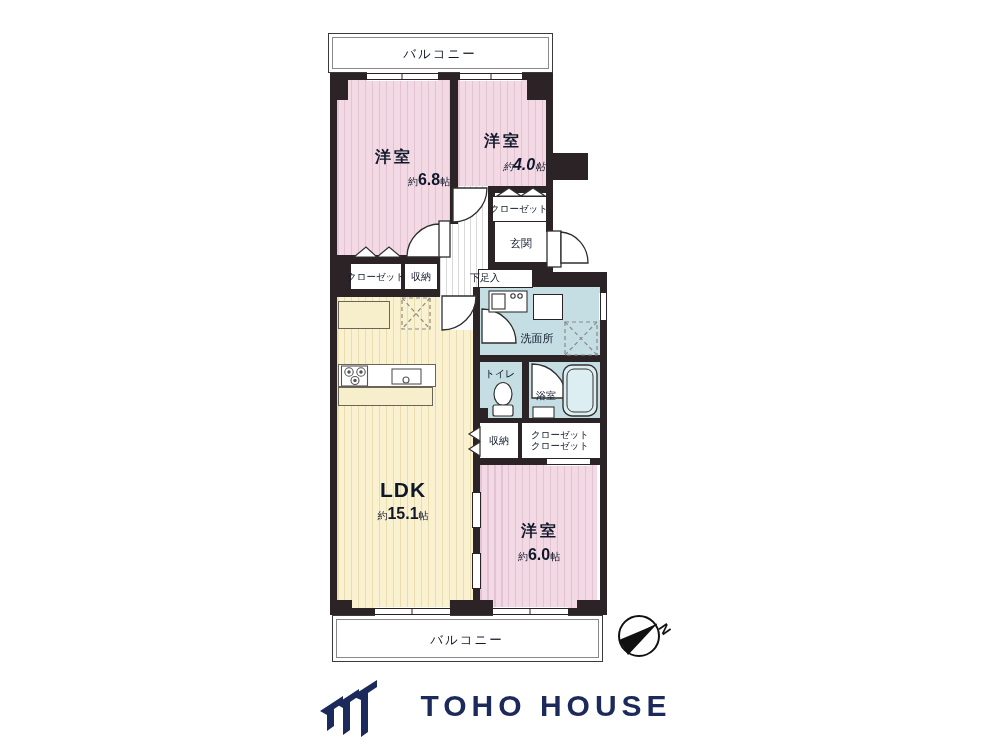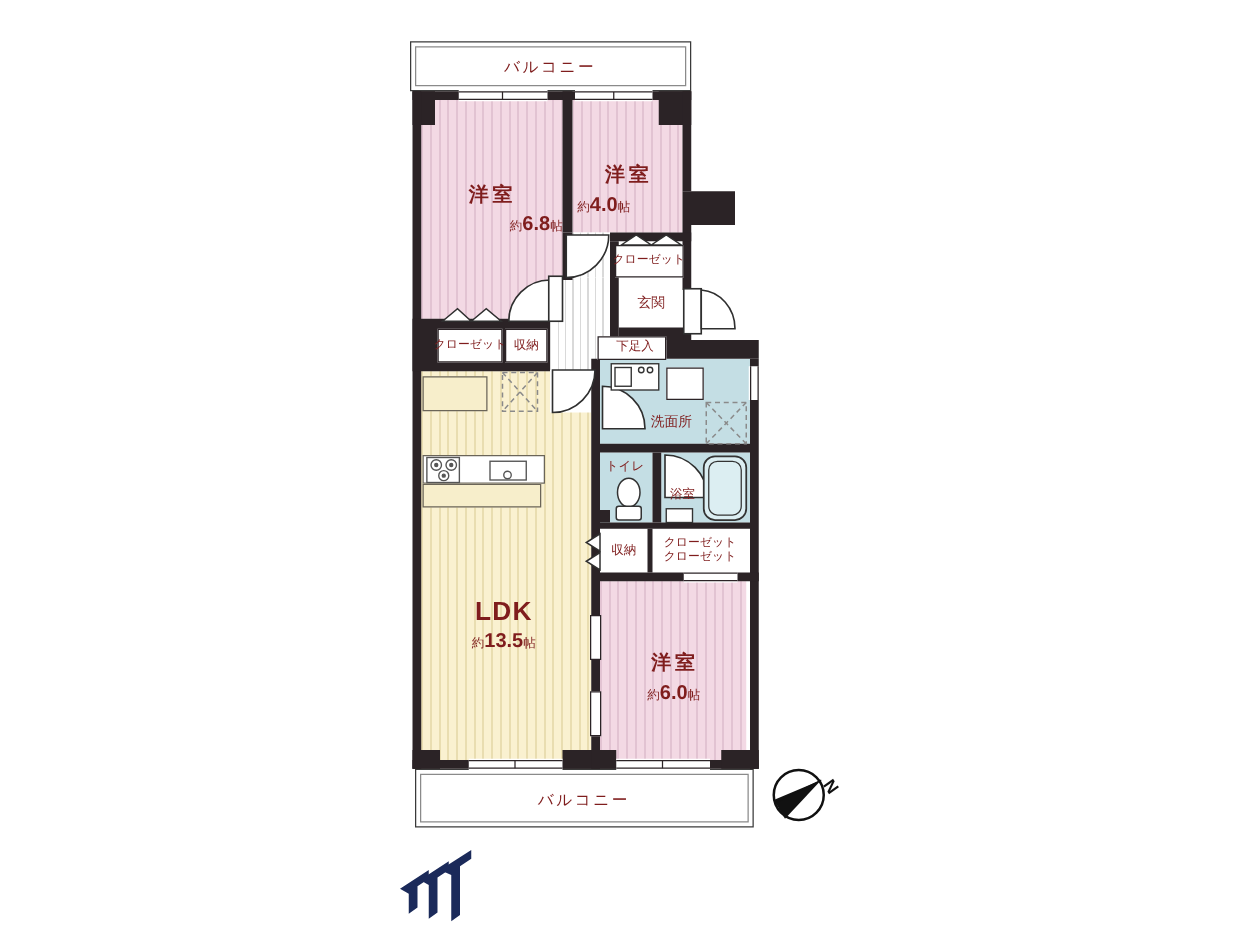--- a/index.html
+++ b/index.html
@@ -12,21 +12,21 @@
         background-image:repeating-linear-gradient(90deg,#e9ddb0 0 1.5px,rgba(0,0,0,0) 1.5px 7px);}
   .blue{position:absolute;background:#c4dee4;}
   .hall{position:absolute;background-color:#ffffff;
         background-image:repeating-linear-gradient(90deg,#d9d9d9 0 1px,rgba(0,0,0,0) 1px 6px);}
   .white{position:absolute;background:#fff;}
   .wbox{position:absolute;background:#fff;border:1.5px solid #2b2326;box-sizing:border-box;}
   .cream{position:absolute;background:#f7eecb;border:1px solid #6b6558;box-sizing:border-box;}
   .balcony{position:absolute;background:#fff;border:1.2px solid #3a3a3a;box-sizing:border-box;}
   .balcony .inner{position:absolute;left:3px;top:3px;right:3px;bottom:3px;border:1px solid #8a8a8a;}
   .lbl{position:absolute;transform:translate(-50%,-50%);white-space:nowrap;text-align:center;
-       color:#7f1d1d;line-height:1.15;}
+       color:#0f172a;line-height:1.15;}
   .room-name{font-size:16px;letter-spacing:3px;font-weight:600;}
   .ap{font-size:10px;} .nu{font-size:16px;font-weight:600;} .un{font-size:10px;}
   .logo-text{position:absolute;color:#1b2a5a;font-weight:bold;font-size:30px;letter-spacing:5px;}
   svg{position:absolute;left:0;top:0;}
 </style>
 </head>
 <body>
 
 <div id="canvas">
 
@@ -209,35 +209,36 @@
       <path d="M352,696 L377,680 L377,687 L368,693 L368,732 L361,737 L361,700 Z"></path>
     </g>
   </svg>
 
   <div class="lbl" style="left:440px;top:54px;font-size:12.5px;letter-spacing:2px;">バルコニー</div>
 
   <div class="lbl room-name" style="left:394px;top:157px;">洋室</div>
   <div class="lbl" style="left:393px;top:180px;margin-left:36px;"><span class="ap">約</span><span class="nu">6.8</span><span class="un">帖</span></div>
 
   <div class="lbl room-name" style="left:503px;top:141px;">洋室</div>
-  <div class="lbl" style="left:483px;top:165px;"><span class="ap">約</span><span class="nu">4.0</span><span class="un">帖</span></div>
+  <div class="lbl" style="left:524px;top:165px;font-style:italic;"><span class="ap">約</span><span class="nu">4.0</span><span class="un">帖</span></div>
 
   <div class="lbl" style="left:519px;top:209px;font-size:9.5px;">クローゼット</div>
   <div class="lbl" style="left:521px;top:243px;font-size:11px;">玄関</div>
-  <div class="lbl" style="left:508px;top:278px;font-size:10px;">下足入</div>
+  <div class="lbl" style="left:485px;top:278px;font-size:10px;">下足入</div>
   <div class="lbl" style="left:376px;top:277px;font-size:9.5px;">クローゼット</div>
   <div class="lbl" style="left:421px;top:277px;font-size:10px;">収納</div>
   <div class="lbl" style="left:537px;top:338px;font-size:11px;">洗面所</div>
   <div class="lbl" style="left:500px;top:374px;font-size:10px;">トイレ</div>
   <div class="lbl" style="left:546px;top:396px;font-size:10px;">浴室</div>
   <div class="lbl" style="left:499px;top:441px;font-size:10px;">収納</div>
   <div class="lbl" style="left:560px;top:441px;font-size:9.5px;"><span>クローゼット</span><br><span>クローゼット</span></div>
 
   <div class="lbl" style="left:403px;top:490px;font-size:21px;font-weight:bold;letter-spacing:1px;">LDK</div>
-  <div class="lbl" style="left:403px;top:514px;"><span class="ap">約</span><span class="nu">13.5</span><span class="un">帖</span></div>
+  <div class="lbl" style="left:403px;top:514px;"><span class="ap">約</span><span class="nu">15.1</span><span class="un">帖</span></div>
 
   <div class="lbl room-name" style="left:540px;top:531px;">洋室</div>
   <div class="lbl" style="left:539px;top:555px;"><span class="ap">約</span><span class="nu">6.0</span><span class="un">帖</span></div>
 
   <div class="lbl" style="left:467px;top:640px;font-size:12.5px;letter-spacing:2px;">バルコニー</div>
 
+  <div class="logo-text" style="left:406px;top:689px;width:280px;text-align:center;">TOHO HOUSE</div>
 
 </div>
 
 </body></html>

